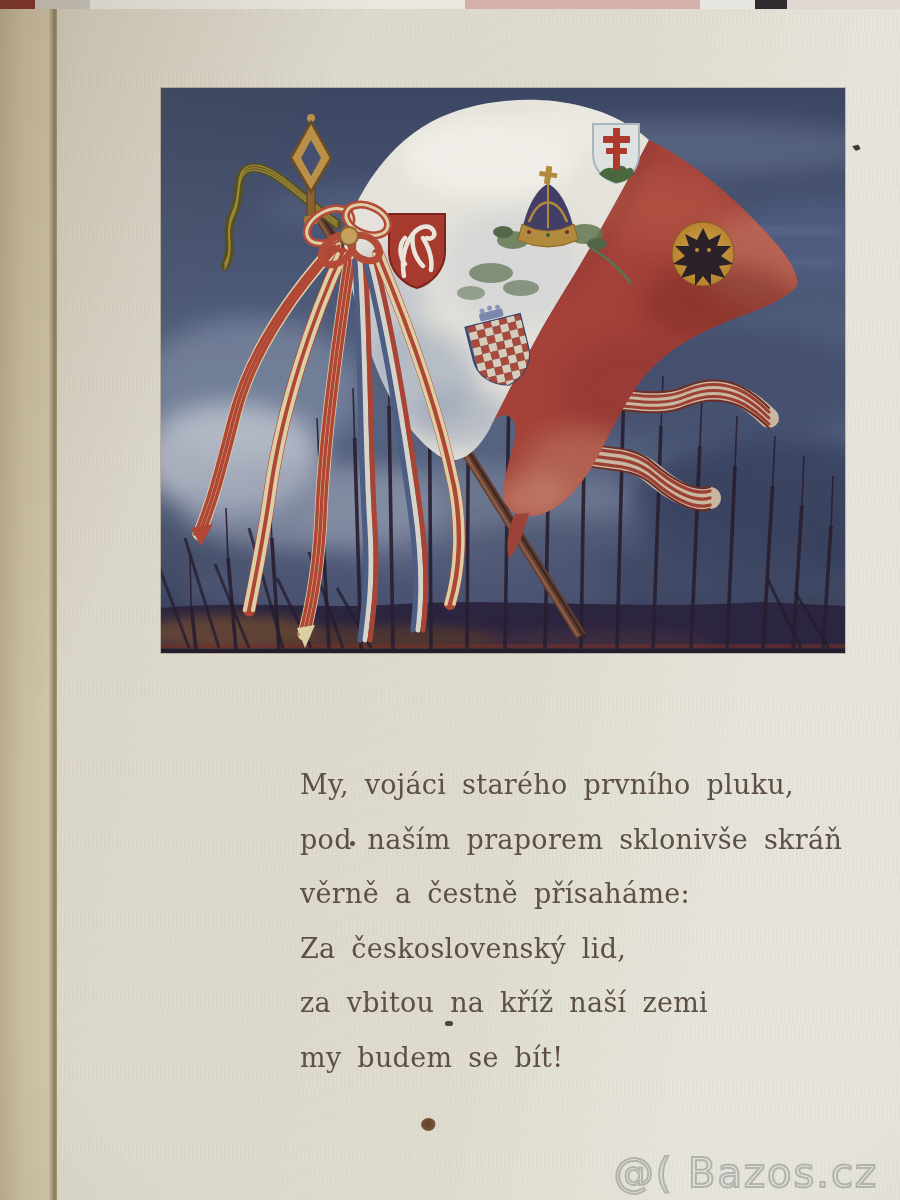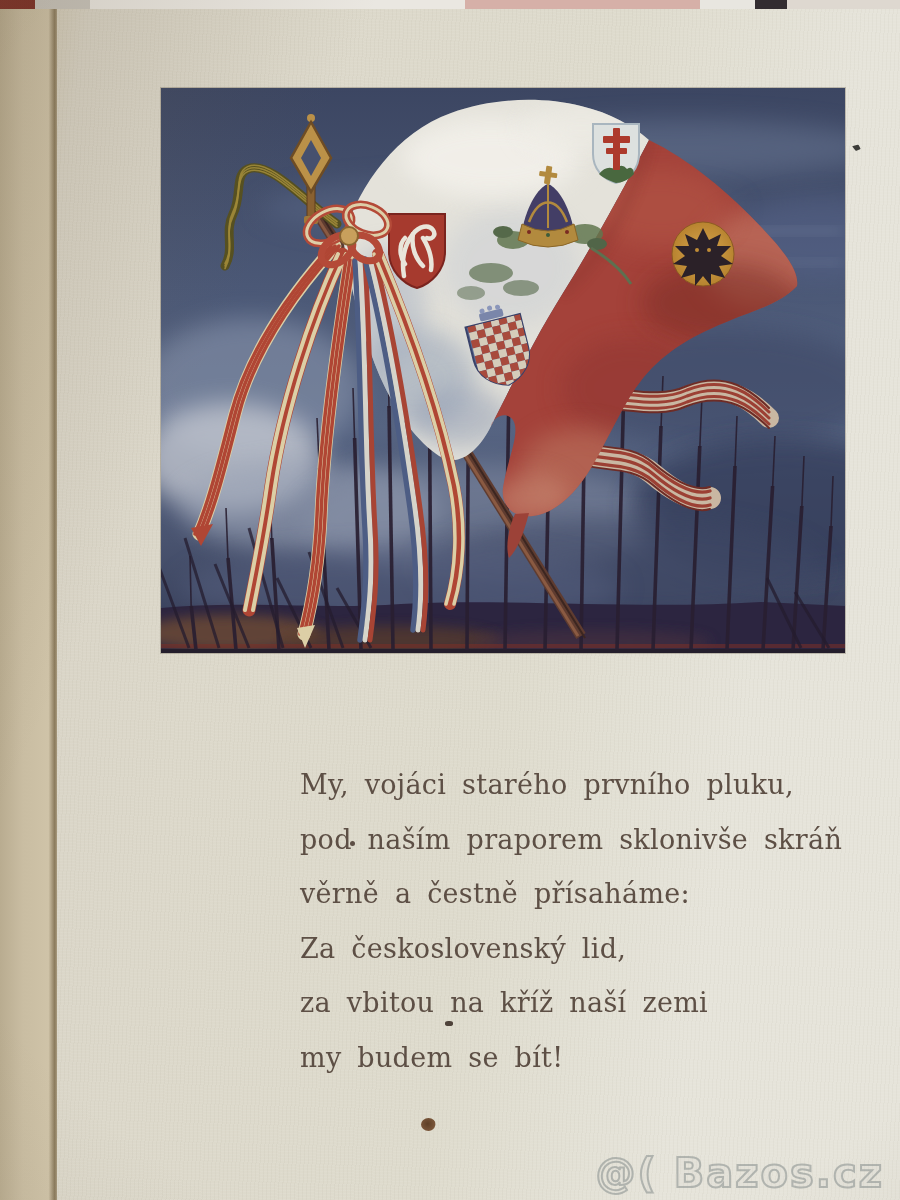--- a/index.html
+++ b/index.html
@@ -14,22 +14,22 @@
                radial-gradient(120% 100% at 55% 45%,transparent 60%,rgba(95,82,58,.16) 100%);}
   .top-edge{position:absolute;top:0;left:0;width:900px;height:9px;display:flex;z-index:2;}
   .top-edge span{display:block;height:100%;}
   .left-edge{position:absolute;top:0;left:0;width:57px;height:1200px;z-index:1;
     background:linear-gradient(90deg,#b9ac90,#c9bda2 40%,#cfc3a8 85%,#8a7a5c 96%,#a89a7e);}
   .illustration{position:absolute;left:161px;top:88px;width:684px;height:565px;margin:0;z-index:2;
     box-shadow:0 0 0 1px rgba(110,100,85,.35);}
   .illustration svg{display:block;width:100%;height:100%;}
   .poem{position:absolute;left:300px;top:758px;z-index:3;color:var(--ink,#5d4f45);}
   .poem p{margin:0;font-size:27px;line-height:54.5px;letter-spacing:.3px;word-spacing:7px;white-space:nowrap;}
-  .watermark{position:absolute;right:16px;bottom:4px;z-index:6;
-    font-family:"DejaVu Sans",sans-serif;font-weight:bold;font-size:40px;letter-spacing:2px;
+  .watermark{position:absolute;right:22px;bottom:4px;z-index:6;
+    font-family:"DejaVu Sans",sans-serif;font-weight:normal;font-size:40px;letter-spacing:2px;
     color:rgba(205,208,202,.10);-webkit-text-stroke:2px rgba(140,146,144,.58);}
   .speck{position:absolute;border-radius:50%;z-index:4;}
   .speck.s1{left:852px;top:144px;width:9px;height:7px;background:#3c3c38;transform:rotate(25deg);
     clip-path:polygon(0 60%,55% 0,100% 45%,60% 100%);}
   .speck.s2{left:421px;top:1118px;width:15px;height:13px;
     background:radial-gradient(circle at 45% 45%,#5e3f26,#7a563a 65%,transparent 75%);}
   .speck.s3{left:350px;top:841px;width:5px;height:5px;background:#5d4f45;}
   .speck.s4{left:445px;top:1021px;width:8px;height:5px;background:#4e4239;border-radius:40%;}
 </style>
 </head>

